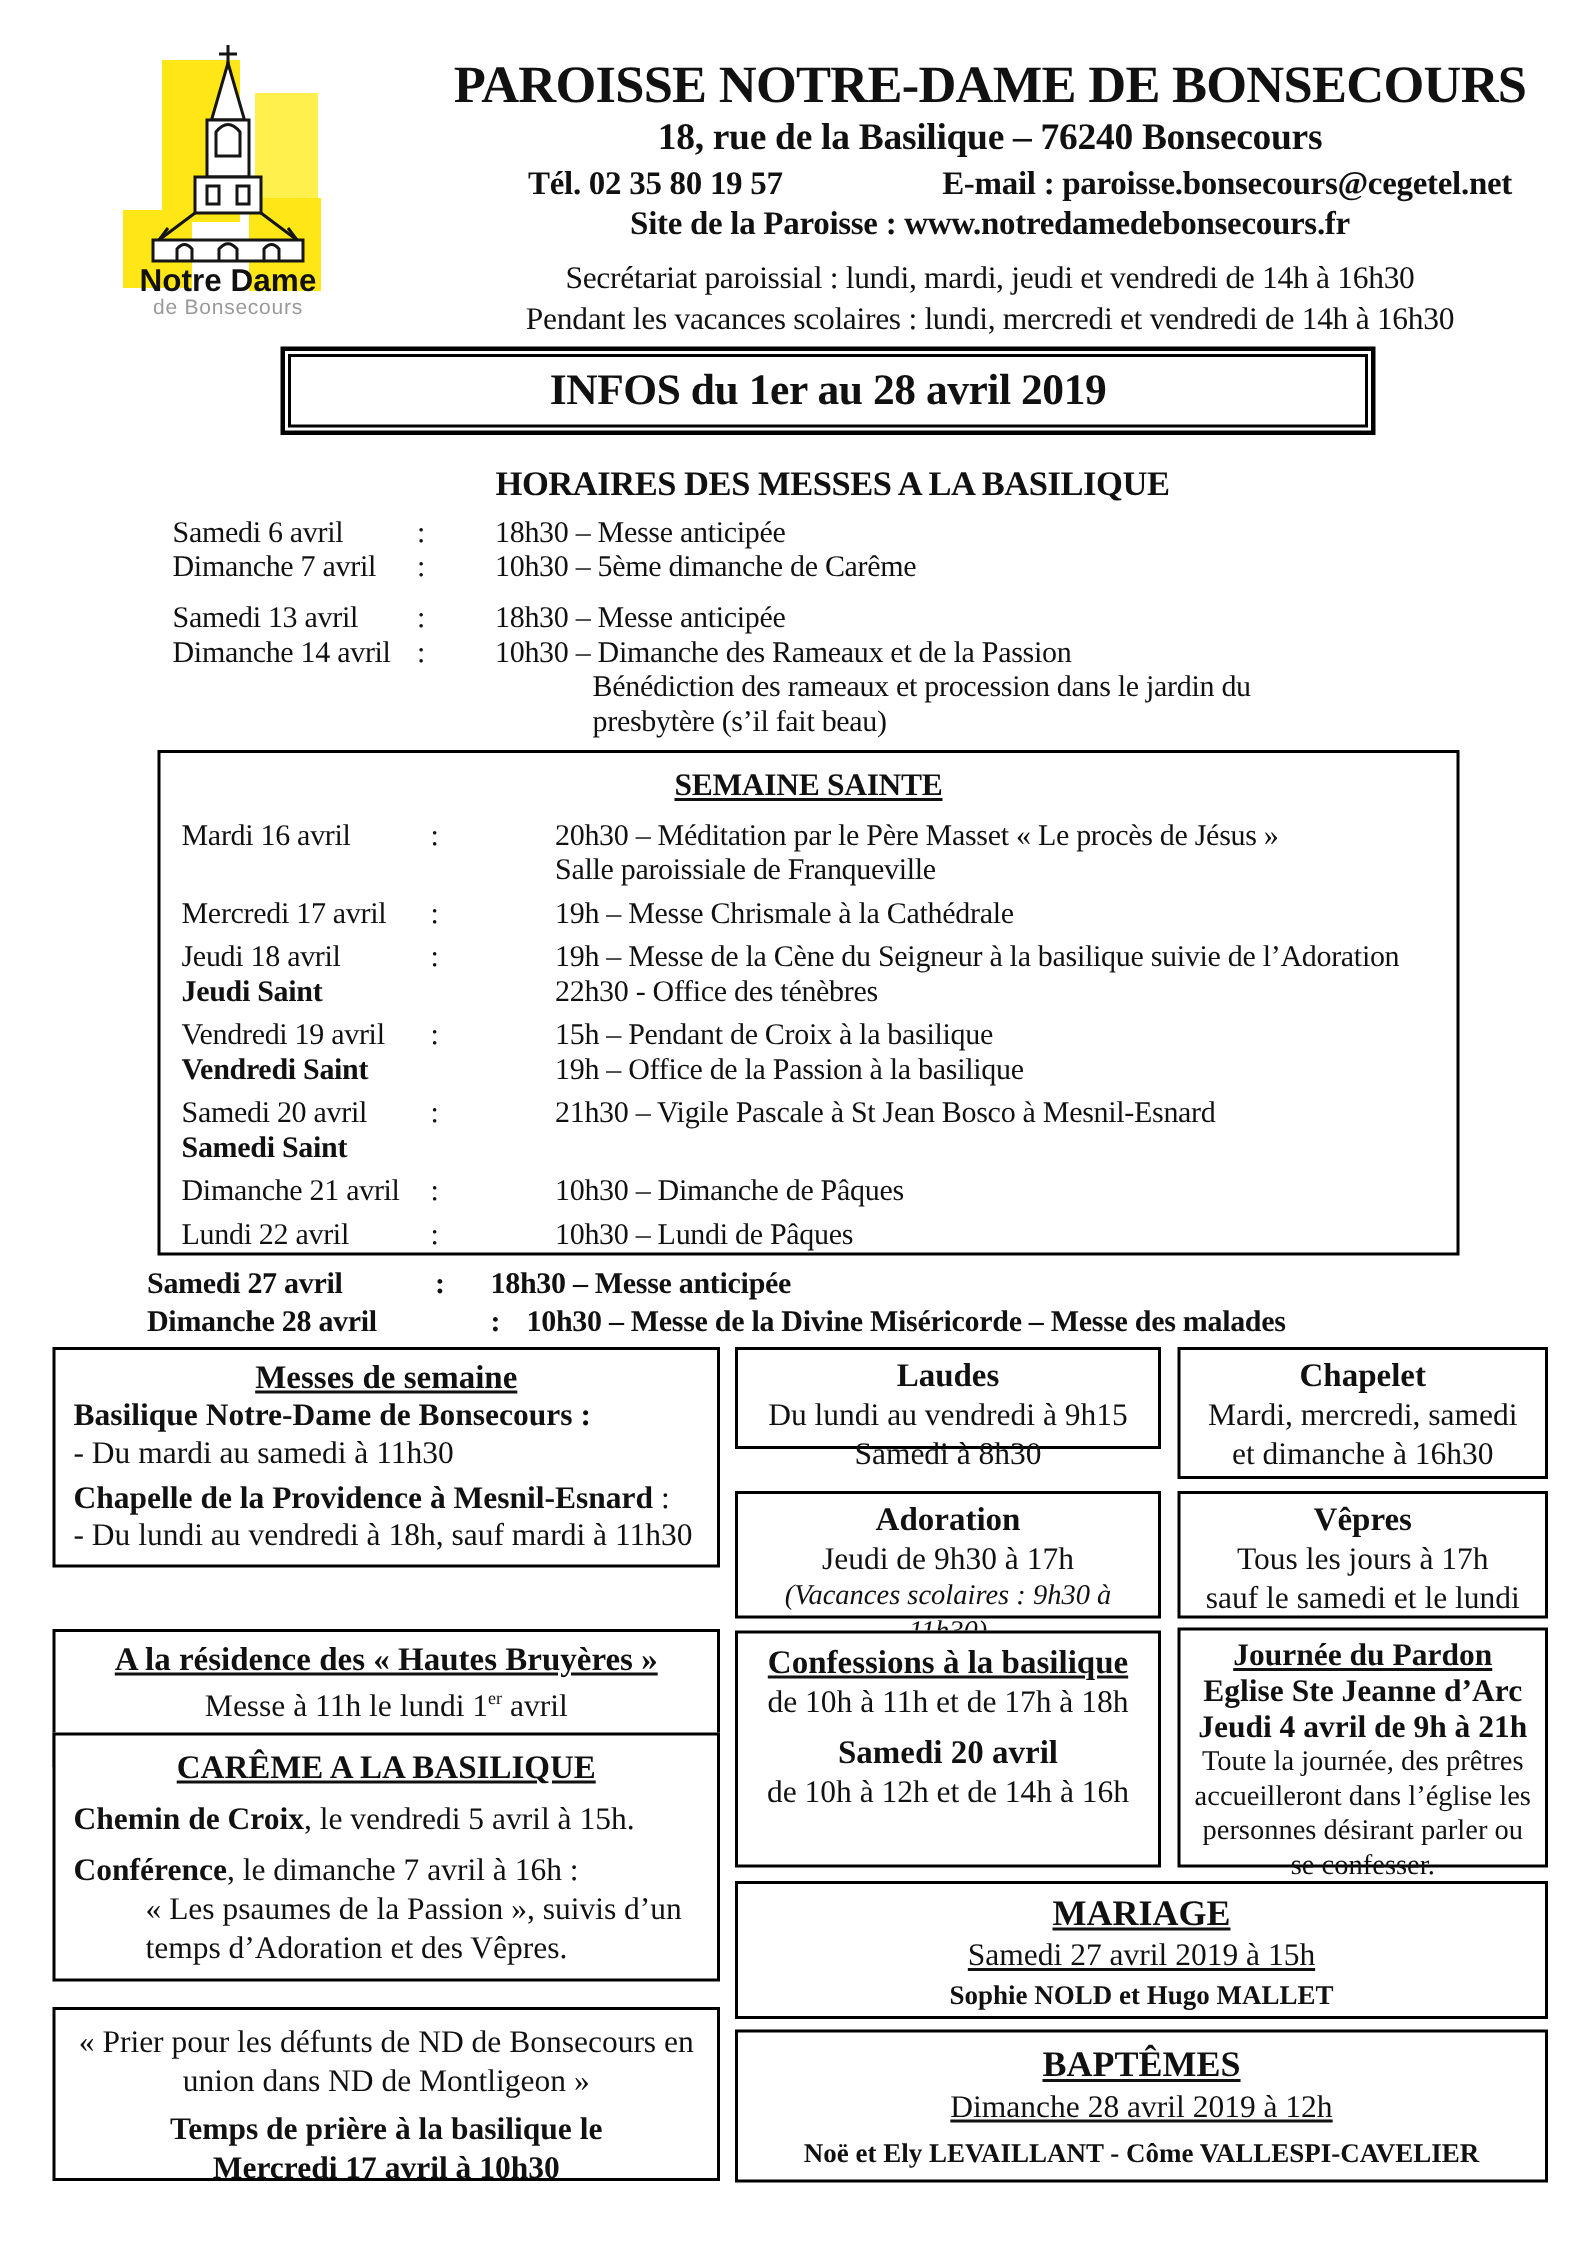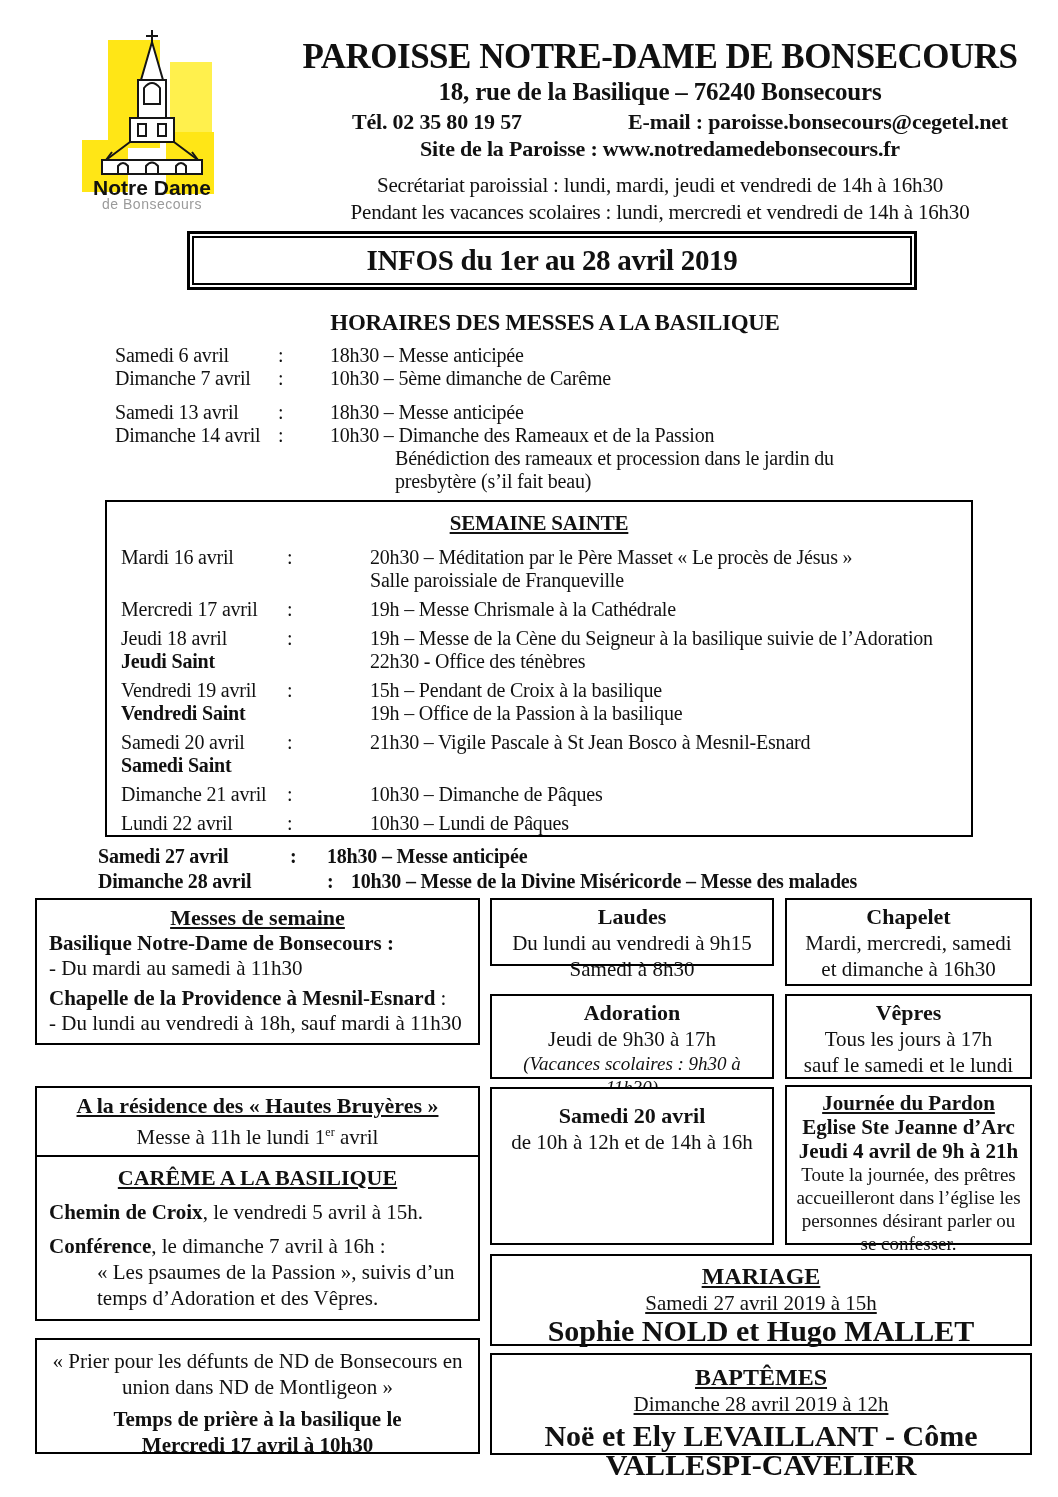--- a/index.html
+++ b/index.html
@@ -82,21 +82,21 @@
   #box-chapelet { left:785px; top:898px; width:247px; height:88px; padding:4px 4px; }
   #box-vepres { left:785px; top:994px; width:247px; height:85px; padding:4px 16px; }
   #box-pardon { left:785px; top:1085px; width:247px; height:160px; padding:4px 5px; }
   #box-pardon .bt, #box-pardon .btp { font-size:21px; line-height:24px; }
   #box-pardon .body { font-size:19px; line-height:23px; text-align:center; }
   #box-mariage { left:490px; top:1254px; width:542px; height:92px; padding:6px 8px; }
   #box-baptemes { left:490px; top:1353px; width:542px; height:102px; padding:8px 8px; }
   .bigt { font-size:24px; font-weight:bold; text-decoration:underline; text-align:center;
           line-height:28px; }
   .datet { font-size:21px; text-decoration:underline; text-align:center; line-height:26px; }
-  .namest { font-size:30px; font-weight:bold; text-align:center; line-height:29px; }
+  .namest { font-size:18px; font-weight:bold; text-align:center; line-height:29px; }
   sup { font-size:12px; }
 </style>
 </head>
 <body>
 
 <div id="page">
 
   <div id="logo">
     <div class="yb" style="left:30px;top:12px;width:52px;height:108px;background:#FFE616;"></div>
     <div class="yb" style="left:92px;top:34px;width:42px;height:78px;background:#FFF04D;"></div>
@@ -300,20 +300,22 @@
     <div class="ln">Samedi à 8h30</div>
   </div>
 
   <div id="box-adoration" class="box ctr">
     <div class="btp">Adoration</div>
     <div class="ln">Jeudi de 9h30 à 17h</div>
     <div class="it">(Vacances scolaires : 9h30 à 11h30)</div>
   </div>
 
   <div id="box-confessions" class="box ctr">
+    <div class="bt">Confessions à la basilique</div>
+    <div class="ln">de 10h à 11h et de 17h à 18h</div>
     <div class="btp" style="margin-top:8px;">Samedi 20 avril</div>
     <div class="ln">de 10h à 12h et de 14h à 16h</div>
   </div>
 
   <div id="box-chapelet" class="box ctr">
     <div class="btp">Chapelet</div>
     <div class="ln">Mardi, mercredi, samedi</div>
     <div class="ln">et dimanche à 16h30</div>
   </div>
 

